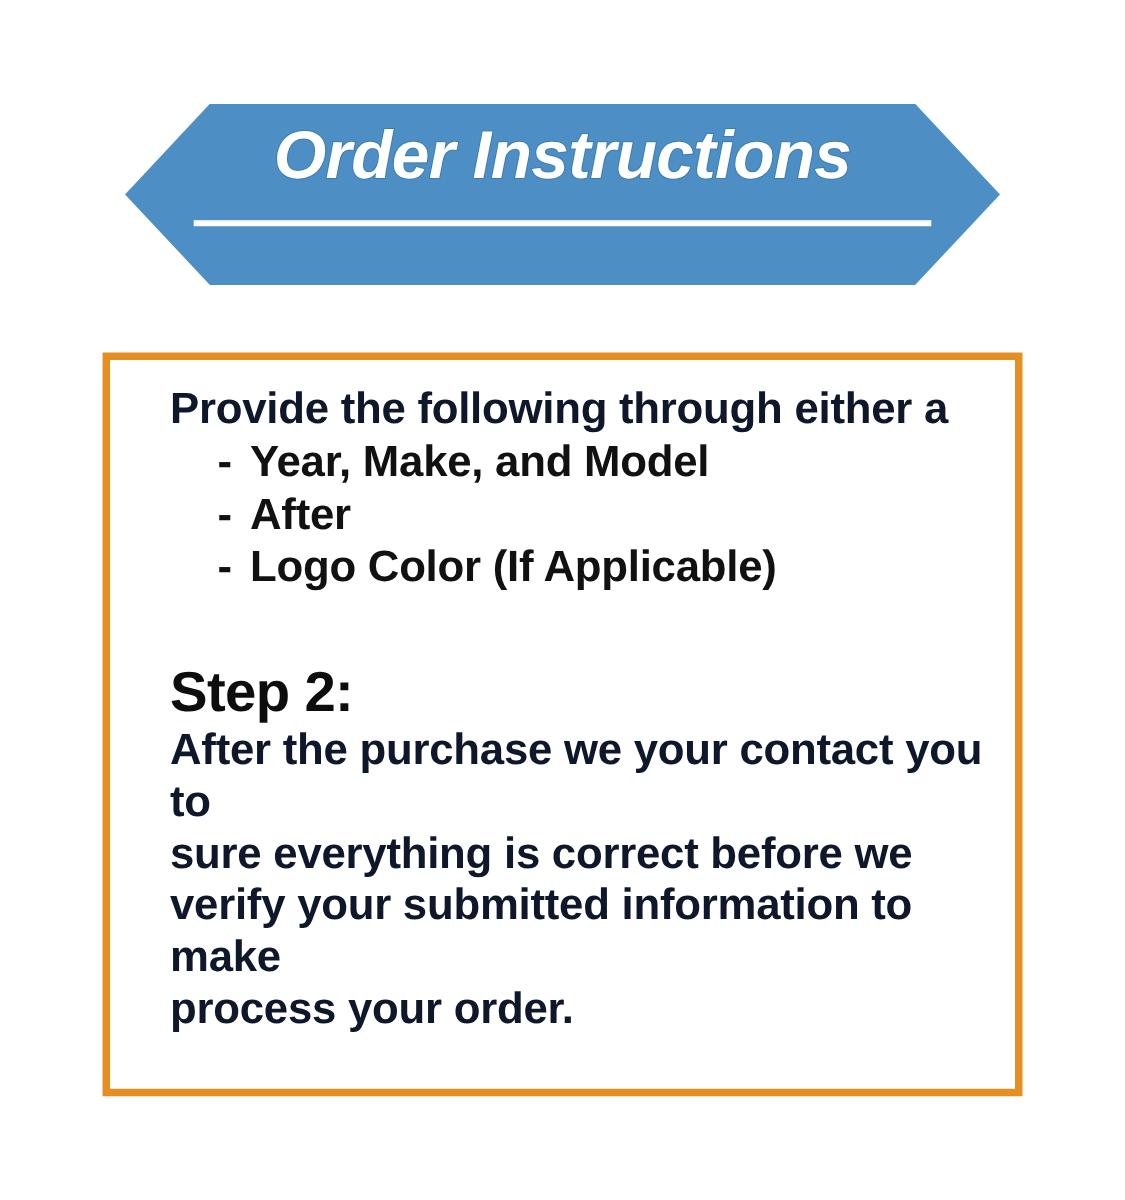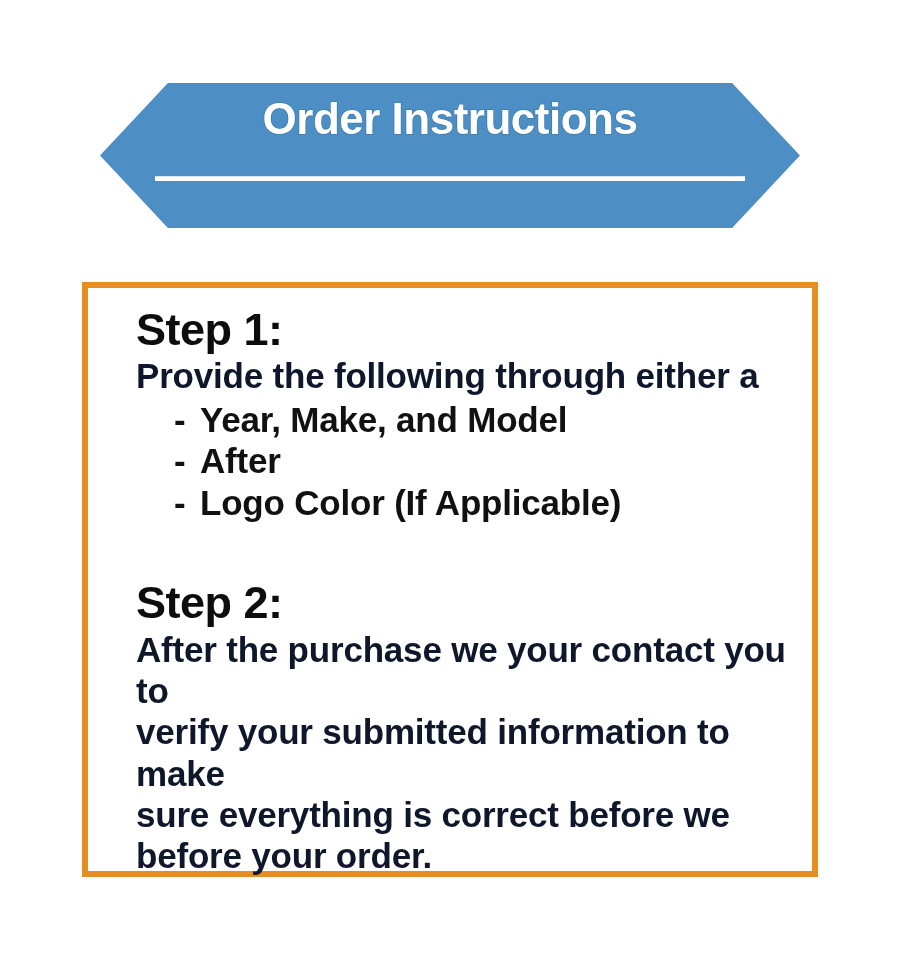--- a/index.html
+++ b/index.html
@@ -29,28 +29,29 @@
     background: #4d8fc4;
     -webkit-clip-path: polygon(0% 50%, 9.7% 0%, 90.3% 0%, 100% 50%, 90.3% 100%, 9.7% 100%);
     clip-path: polygon(0% 50%, 9.7% 0%, 90.3% 0%, 100% 50%, 90.3% 100%, 9.7% 100%);
   }
   #banner-title {
     position: absolute;
     left: 0;
     right: 0;
     top: 14px;
     text-align: center;
-    font-size: 44px;
+    font-size: 54px;
     font-weight: bold;
     line-height: 1.0;
     letter-spacing: -0.5px;
     color: #ffffff;
     -webkit-text-stroke: 1.6px #3c7db0;
     paint-order: stroke fill;
     white-space: nowrap;
+    font-style: italic;
   }
   #banner-underline {
     position: absolute;
     left: 55px;
     top: 93px;
     width: 590px;
     height: 4px;
     background: #ffffff;
     border-top: 1px solid #d9e8f3;
   }
@@ -114,41 +115,40 @@
 <div id="banner-wrap">
   <div id="banner-shape"></div>
   <div id="banner-title">Order Instructions</div>
   <div id="banner-underline"></div>
 </div>
 
 <div id="instructions-box">
   <div id="instructions-inner">
 
     <div id="step1-block">
-      <div class="step-heading">Step 1:</div>
       <div class="step-body">
         <p>Provide the following through either a</p>
       </div>
       <ul class="bullet-list">
         <li>
           <span class="dash">-</span><span>Year, Make, and Model</span>
         </li>
         <li>
           <span class="dash">-</span><span>After</span>
         </li>
         <li>
           <span class="dash">-</span><span>Logo Color (If Applicable)</span>
         </li>
       </ul>
     </div>
 
     <div id="step2-block">
       <div class="step-heading">Step 2:</div>
       <div class="step-body">
         <p>After the purchase we your contact you to</p>
+        <p>sure everything is correct before we</p>
         <p>verify your submitted information to make</p>
-        <p>sure everything is correct before we</p>
-        <p>before your order.</p>
+        <p>process your order.</p>
       </div>
     </div>
 
   </div>
 </div>
 
 </body></html>

